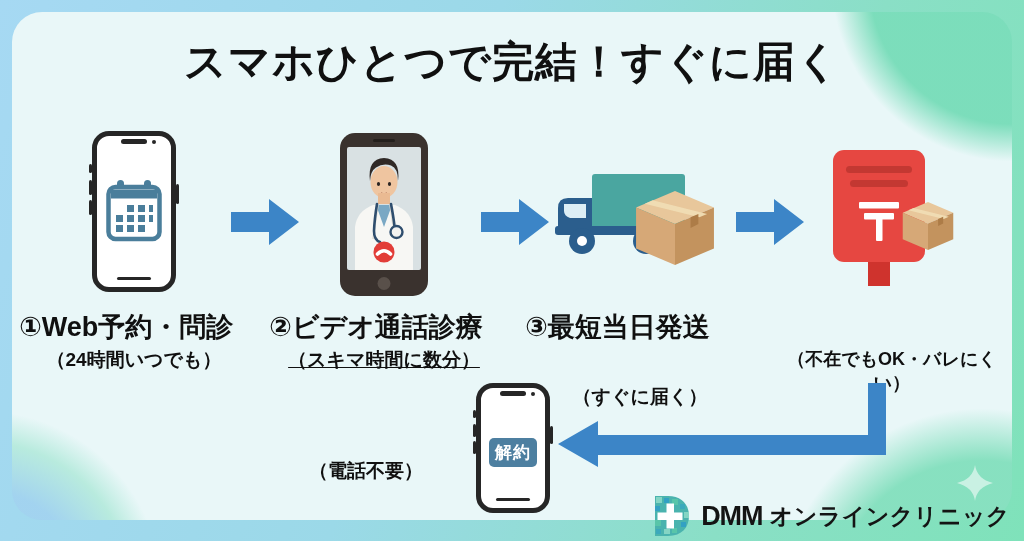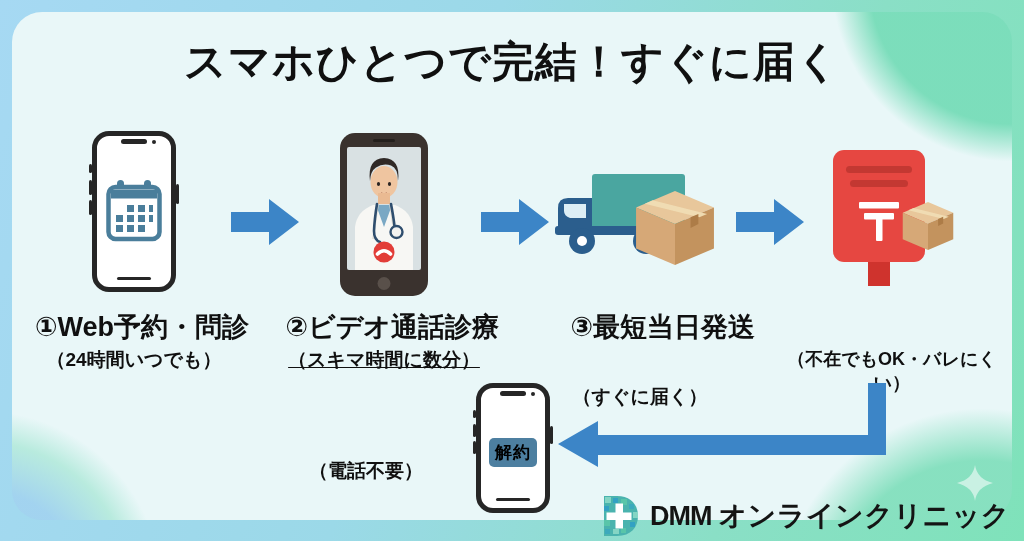--- a/index.html
+++ b/index.html
@@ -14,21 +14,21 @@
       radial-gradient(circle 250px at 100% -6%, rgba(118,220,184,0.95) 57%, rgba(118,220,184,0) 72%),
       radial-gradient(circle 240px at -3% 114%, rgba(150,205,238,0.85) 42%, rgba(125,220,190,0.45) 62%, rgba(125,220,190,0) 75%),
       radial-gradient(circle 290px at 97% 118%, rgba(125,222,186,0.9) 52%, rgba(125,222,186,0) 70%),
       #e9f7f8;}
 
   
   .title{position:absolute;top:34px;left:0;width:100%;text-align:center;
     font-size:42px;font-weight:900;color:#101010;letter-spacing:1px;}
 
   
-  .step-label{position:absolute;text-align:right;font-size:27px;font-weight:900;color:#101010;}
+  .step-label{position:absolute;text-align:left;font-size:27px;font-weight:900;color:#101010;}
   .step-sub{position:absolute;text-align:center;font-size:19px;font-weight:800;color:#101010;}
 
   
   .phone{position:absolute;background:#fff;border:5px solid #262626;border-radius:17px;box-sizing:border-box;}
   .notch{position:absolute;top:3px;left:50%;transform:translateX(-50%);width:26px;height:5px;background:#262626;border-radius:3px;}
   .cam-dot{position:absolute;top:4px;left:50%;transform:translateX(18px);width:4px;height:4px;background:#262626;border-radius:50%;}
   .home-line{position:absolute;bottom:7px;left:50%;transform:translateX(-50%);width:34px;height:3px;background:#262626;border-radius:2px;}
   .side-btn{position:absolute;width:3px;background:#262626;border-radius:2px;}
 
   .phone1{left:92px;top:131px;width:84px;height:161px;}
@@ -36,29 +36,29 @@
 
   
   .phone2{position:absolute;left:340px;top:133px;width:88px;height:163px;background:#3a322e;border-radius:15px;}
   .phone2-screen{position:absolute;left:7px;right:7px;top:14px;bottom:26px;overflow:hidden;border-radius:2px;}
   .home-btn{position:absolute;bottom:6px;left:50%;transform:translateX(-50%);width:13px;height:13px;border-radius:50%;background:#59504a;}
   .speaker{position:absolute;top:6px;left:50%;transform:translateX(-50%);width:22px;height:3px;border-radius:2px;background:#241f1c;}
 
   
   .phone5{left:476px;top:383px;width:74px;height:130px;}
   .cancel-btn{position:absolute;left:50%;top:50px;transform:translateX(-50%);width:48px;height:29px;
-    background:#4d7fa0;border-radius:5px;color:#000000;font-size:17px;font-weight:800;
+    background:#4d7fa0;border-radius:5px;color:#ffffff;font-size:17px;font-weight:800;
     display:flex;align-items:center;justify-content:center;letter-spacing:1px;}
 
   .icon-abs{position:absolute;}
 
   
   .logo{position:absolute;right:14px;bottom:2px;height:46px;display:flex;align-items:center;gap:7px;z-index:3;}
   .logo-brand{font-size:27px;font-weight:900;color:#141414;letter-spacing:-1px;}
-  .logo-service{font-size:28px;font-weight:800;color:#141414;letter-spacing:0.5px;}
+  .logo-service{font-size:23px;font-weight:800;color:#141414;letter-spacing:0.5px;}
   .sparkle{position:absolute;left:956px;top:464px;z-index:2;}
 </style>
 </head>
 <body>
 
 <div id="app">
   <div class="frame"></div>
   <div class="panel"></div>
 
   <svg class="sparkle" width="38" height="38" viewBox="0 0 38 38">

